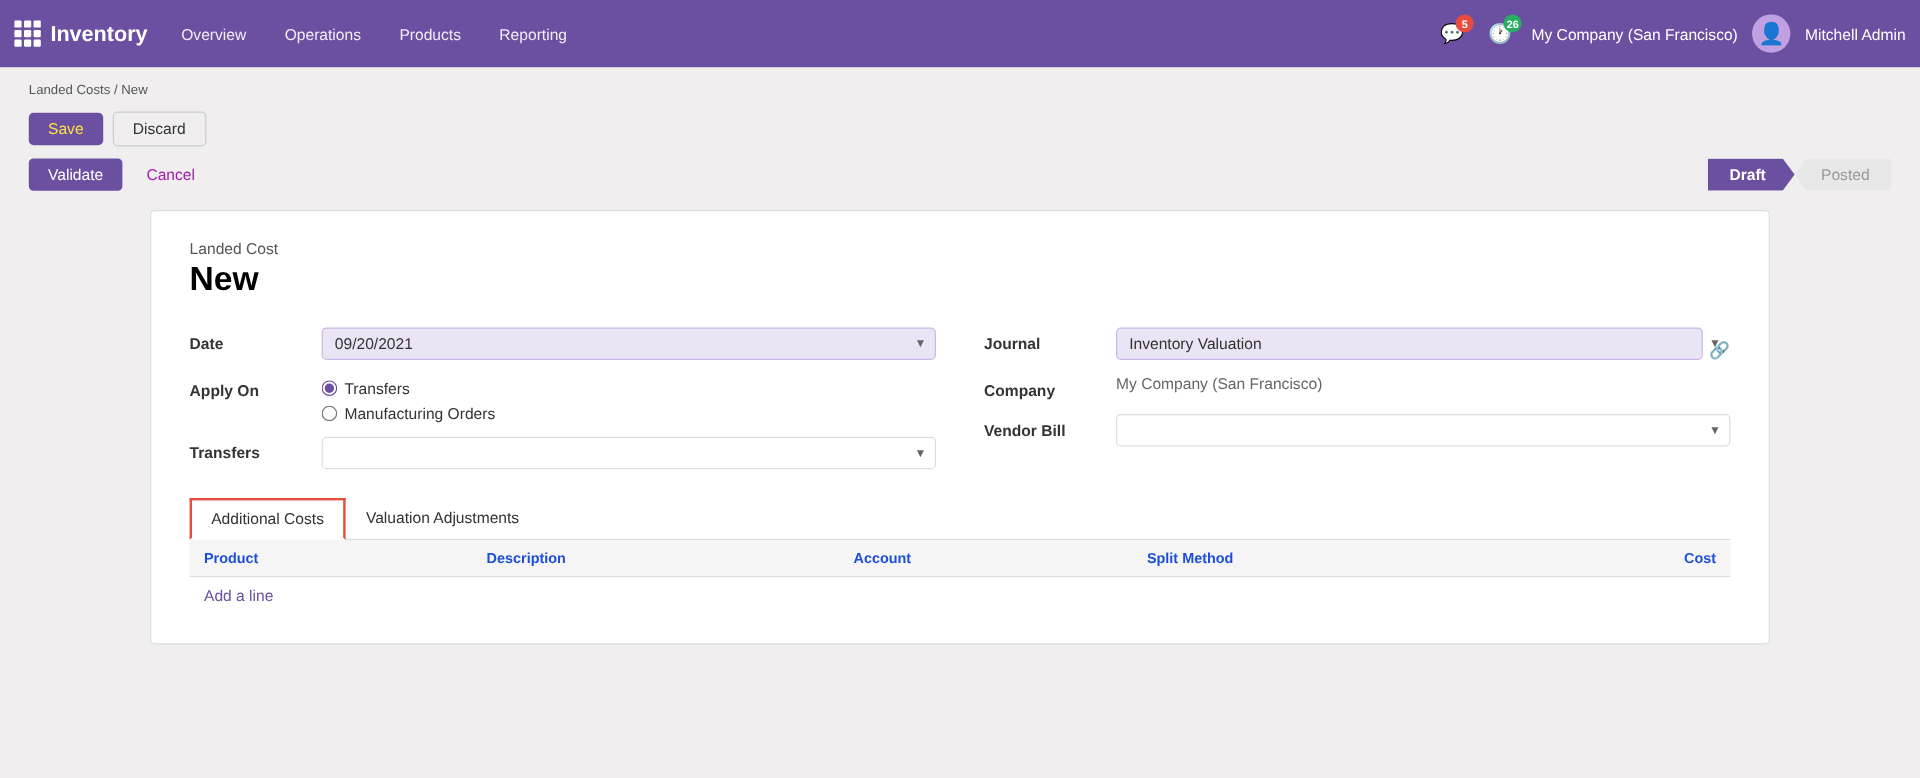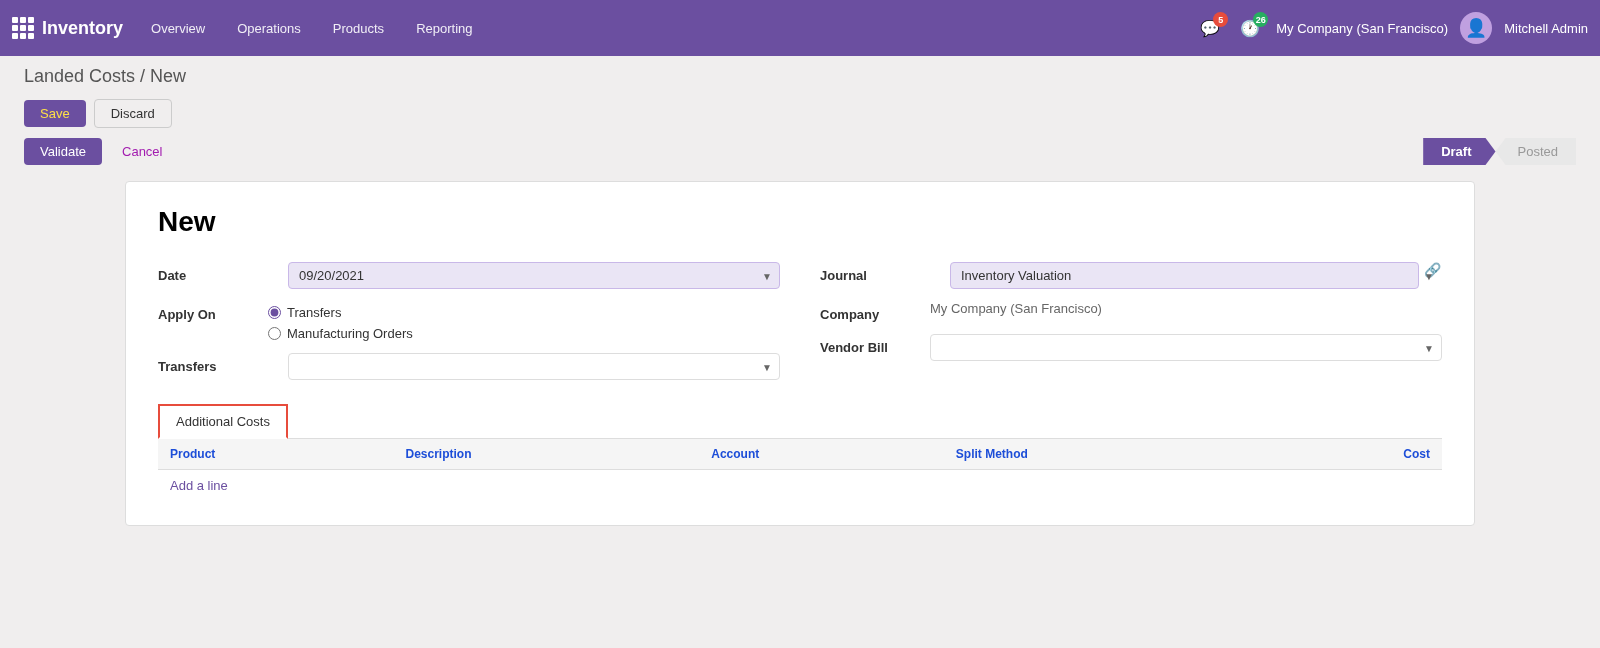--- a/index.html
+++ b/index.html
@@ -52,21 +52,21 @@
     }
     .user-name { color: #fff; font-size: 13px; cursor: pointer; }
 
     
     .breadcrumb-bar {
       padding: 10px 24px 6px;
       font-size: 13px;
       color: #666;
     }
     .breadcrumb-bar .breadcrumb-title {
-      font-size: 18px; color: #555; font-weight: 500;
+      font-size: 11px; color: #555; font-weight: 500;
     }
 
     
     .action-bar {
       padding: 6px 24px;
       display: flex; align-items: center; gap: 8px;
     }
     .btn-save {
       background: #6b4fa0; color: #fde047; border: none;
       padding: 6px 16px; border-radius: 4px; cursor: pointer; font-size: 13px; font-weight: 500;
@@ -157,21 +157,21 @@
       border: 1px solid #c9b8e8;
       border-radius: 4px;
       background: #eae5f5;
       font-size: 13px;
       color: #333;
       appearance: none;
       cursor: pointer;
       outline: none;
     }
     .select-wrapper {
-      position: relative; display: flex; align-items: flex-start; margin-left: 20px;
+      position: relative; display: flex; align-items: flex-end;
     }
     .select-wrapper .chevron {
       position: absolute; right: 8px; top: 50%; transform: translateY(-50%);
       color: #666; pointer-events: none; font-size: 10px;
     }
     .select-wrapper .external-link {
       margin-left: 6px; color: #6b4fa0; cursor: pointer; font-size: 14px; flex-shrink: 0;
     }
 
     .radio-group { display: flex; flex-direction: column; gap: 6px; padding-top: 4px; }
@@ -287,20 +287,21 @@
   <button class="btn-cancel">Cancel</button>
   <div class="status-bar">
     <div class="status-draft">Draft</div>
     <div class="status-posted">Posted</div>
   </div>
 </div>
 
 <div class="main-content">
   <div class="card">
 
+    <div class="form-subtitle">Landed Cost</div>
     <div class="form-title">New</div>
 
     <div class="form-grid">
 
       <div class="form-left">
 
         <div class="field-row">
           <div class="field-label">Date</div>
           <div class="field-value">
             <div class="select-wrapper">
@@ -372,20 +373,23 @@
             </div>
           </div>
         </div>
       </div>
     </div>
 
     
     <div class="tabs">
       <div class="tab active">
         <span>Additional Costs</span>
+      </div>
+      <div class="tab">
+        <span>Valuation Adjustments</span>
       </div>
     </div>
 
     
     <table class="cost-table">
       <thead>
         <tr>
           <th>Product</th>
           <th>Description</th>
           <th>Account</th>

